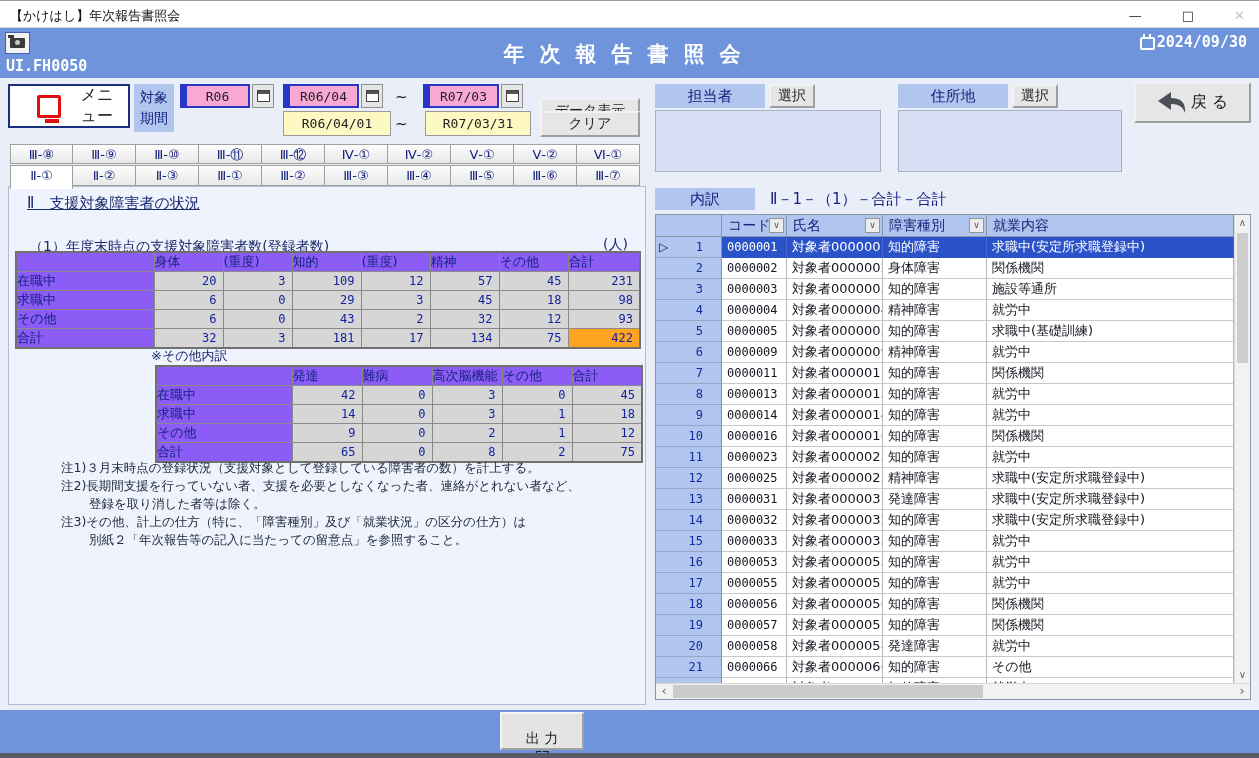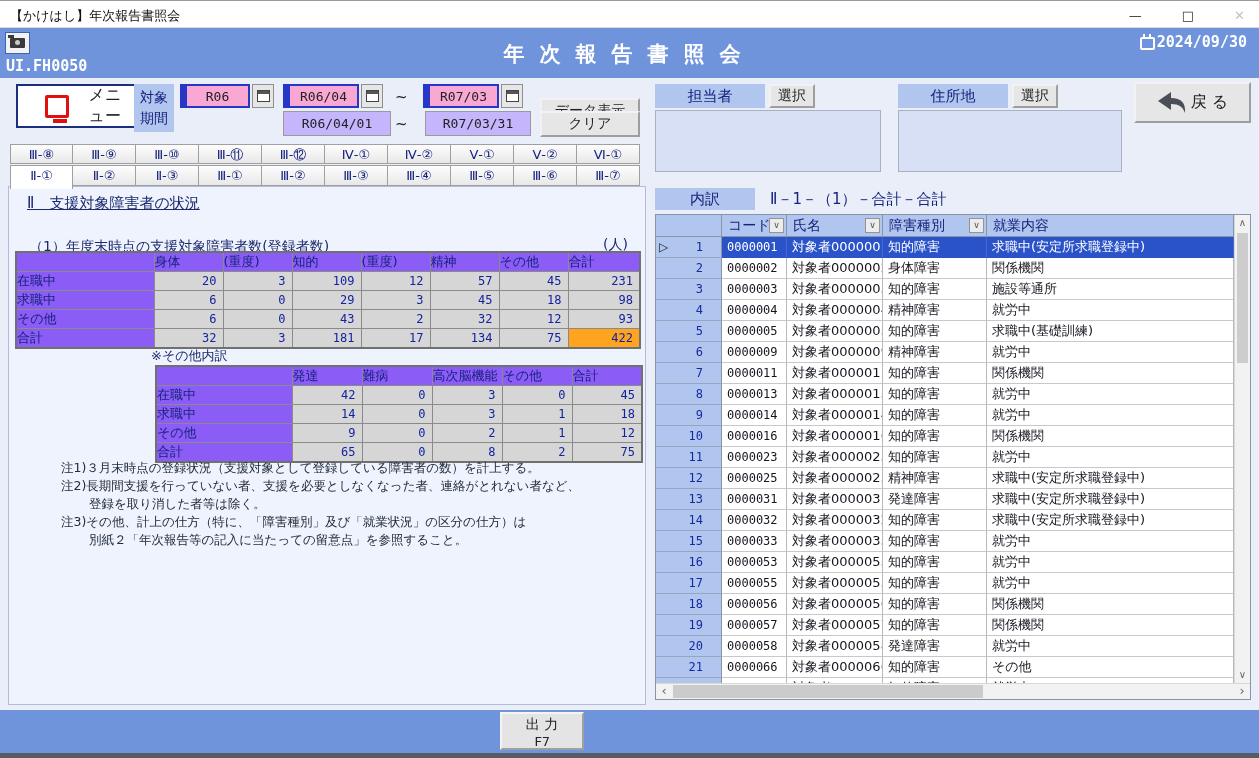--- a/index.html
+++ b/index.html
@@ -29,21 +29,21 @@
   .hdr-info{position:absolute;right:12px;top:3px;color:#fff;font-weight:bold;font-size:15px}
   .hdr-info .row{display:flex;align-items:center;gap:2px;height:22px}
   .ico-cal{width:15px;height:13px;border:2px solid #fff;border-radius:2px;position:relative;margin-top:2px}
   .ico-cal:before{content:"";position:absolute;left:1px;top:-5px;width:2px;height:3px;background:#fff;box-shadow:6px 0 #fff}
   .ico-user{width:14px;height:15px;position:relative}
   .ico-user:before{content:"";position:absolute;left:3px;top:0;width:8px;height:8px;border-radius:50%;background:#fff}
   .ico-user:after{content:"";position:absolute;left:0;top:8px;width:14px;height:7px;border-radius:7px 7px 2px 2px;background:#fff}
   .hdr-date{font-family:"DejaVu Sans Mono",monospace;font-weight:bold}
 
   
-  .menu-btn{position:absolute;left:16px;top:84px;width:122px;height:44px;background:#fff;
+  .menu-btn{position:absolute;left:8px;top:84px;width:122px;height:44px;background:#fff;
             border:2px solid #1c2f7e;display:flex;align-items:center;gap:20px;padding-left:27px;cursor:pointer}
   .ico-monitor{width:30px;height:23px;border:3px solid #e01010;border-radius:2px;background:#fff;position:relative}
   .ico-monitor:after{content:"";position:absolute;left:5px;bottom:-8px;width:14px;height:4px;background:#e01010}
   .menu-btn span{font-size:16px;color:#222}
   .period-label{position:absolute;left:134px;top:84px;width:40px;height:48px;background:#b1c6ee;
                 color:#17227e;font-size:14px;display:flex;flex-direction:column;align-items:center;justify-content:center;line-height:1.5}
   .dateinput{position:absolute;top:84px;height:24px;background:#f9a8d4;border:2px solid #2636c6;border-left-width:7px;
              font-size:13px;color:#222;display:flex;align-items:center;justify-content:center;
              font-family:"DejaVu Sans Mono",monospace}
   .di-year{left:180px;width:70px}
@@ -52,21 +52,21 @@
   .calbtn{position:absolute;top:84px;width:22px;height:24px;background:#e6e6e6;border:1px solid #8f8f8f;
           display:flex;align-items:center;justify-content:center;cursor:pointer}
   .cb1{left:252px}.cb2{left:361px}.cb3{left:501px}
   .ico-minical{width:13px;height:12px;border:1px solid #444;background:#fff;position:relative}
   .ico-minical:before{content:"";position:absolute;left:0;top:0;right:0;height:3px;background:#555}
   .tilde{position:absolute;font-size:15px;color:#222}
   .t1{left:395px;top:88px}.t2{left:395px;top:115px}
   .btn{background:#e6e6e6;border:2px outset #f2f2f2;color:#222;display:flex;align-items:center;justify-content:center;cursor:pointer}
   .show-btn{position:absolute;left:540px;top:98px;width:100px;height:26px;font-size:14px}
   .clear-btn{position:absolute;left:540px;top:111px;width:100px;height:26px;font-size:14px}
-  .ro-date{position:absolute;top:111px;height:25px;background:#c4b5fd;border:1px solid #9a9a9a;
+  .ro-date{position:absolute;top:111px;height:25px;background:#fef9c3;border:1px solid #9a9a9a;
            display:flex;align-items:center;justify-content:center;font-size:13px;color:#222;
            font-family:"DejaVu Sans Mono",monospace}
   .rd1{left:283px;width:108px}.rd2{left:425px;width:106px}
   .sec-label{position:absolute;top:84px;height:24px;background:#b1c6ee;color:#17227e;font-size:15px;
              display:flex;align-items:center;justify-content:center}
   .staff-label{left:655px;width:110px}
   .addr-label{left:898px;width:110px}
   .select-btn{position:absolute;top:84px;width:46px;height:24px;font-size:14px}
   .sb1{left:769px}.sb2{left:1012px}
   .value-box{position:absolute;top:110px;height:62px;background:#d7e0f4;border:1px solid #a8b0c4}
@@ -130,21 +130,21 @@
   .vs-up{top:0}.vs-down{bottom:0}
   .vs-thumb{position:absolute;left:2px;right:2px;top:18px;height:130px;background:#cdcdcd;cursor:pointer}
   .hscroll{position:absolute;left:0;right:0;bottom:0;height:16px;background:#f2f2f2;border-top:1px solid #d8d8d8}
   .hs-btn{position:absolute;top:0;width:16px;height:15px;text-align:center;line-height:13px;font-size:13px;color:#666;cursor:pointer}
   .hs-left{left:0}.hs-right{right:0}
   .hs-thumb{position:absolute;left:17px;top:1px;height:13px;width:310px;background:#cbcbcb;cursor:pointer}
 
   
   .bottombar{position:absolute;left:0;top:710px;width:1259px;height:43px;background:#6f94db}
   .output-btn{position:absolute;left:500px;top:2px;width:84px;height:38px;background:#e4e4e4;
-              border:2px outset #f4f4f4;text-align:center;font-size:14px;color:#222;line-height:1.25;padding-top:2px;cursor:pointer}
+              border:2px outset #f4f4f4;text-align:center;font-size:14px;color:#222;line-height:1.25;padding-top:16px;cursor:pointer}
   .output-btn .fkey{font-size:13px;font-family:"DejaVu Sans Mono",monospace}
   .bottom-strip{position:absolute;left:0;top:753px;width:1259px;height:5px;background:#565b66}
 </style>
 </head>
 <body>
 
 <div class="titlebar">
   <div class="tb-title">【かけはし】年次報告書照会</div>
   <div class="win-controls">
     <span class="wc">—</span>

